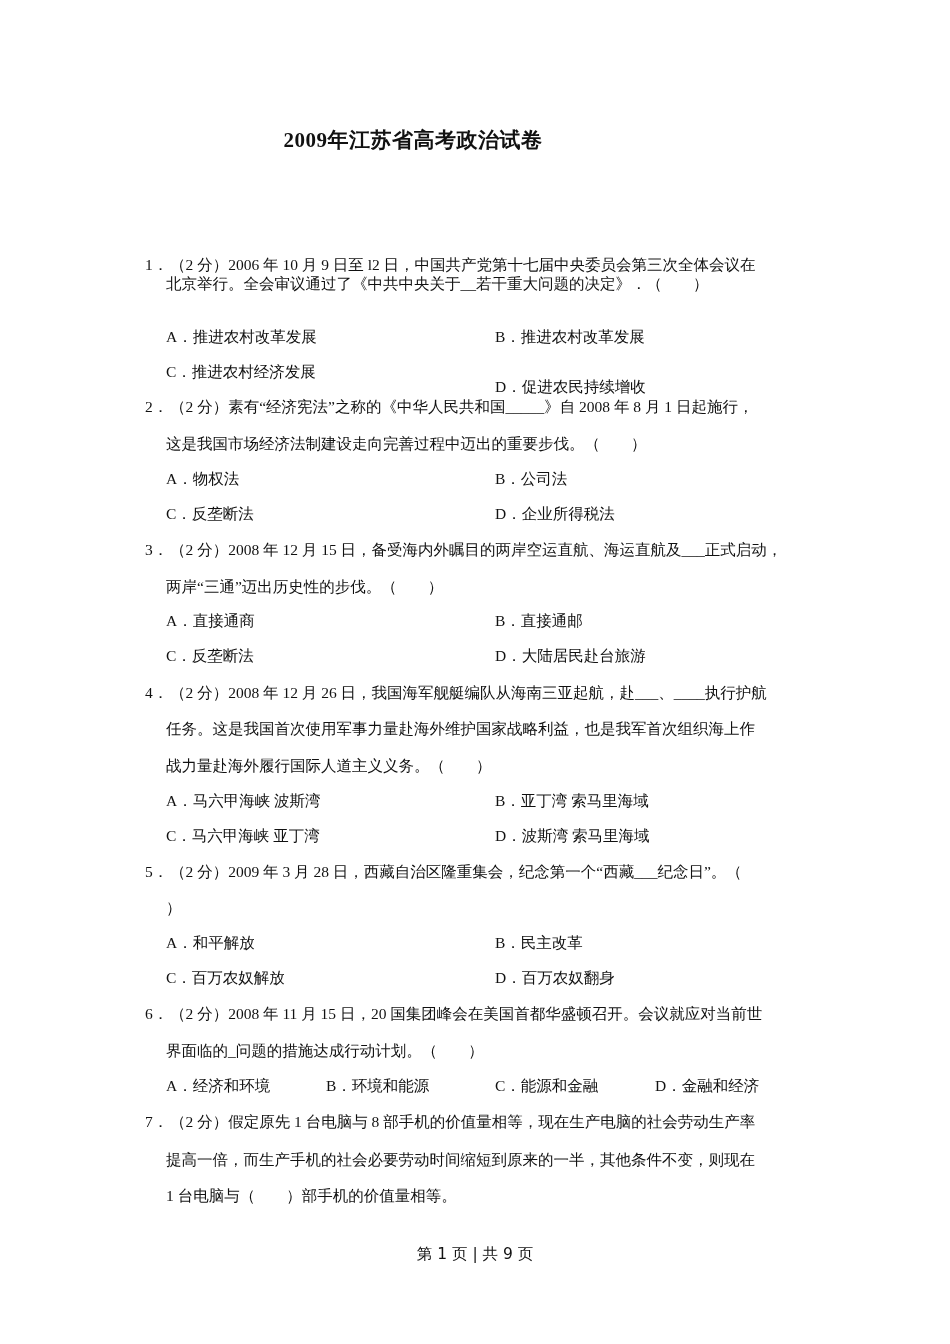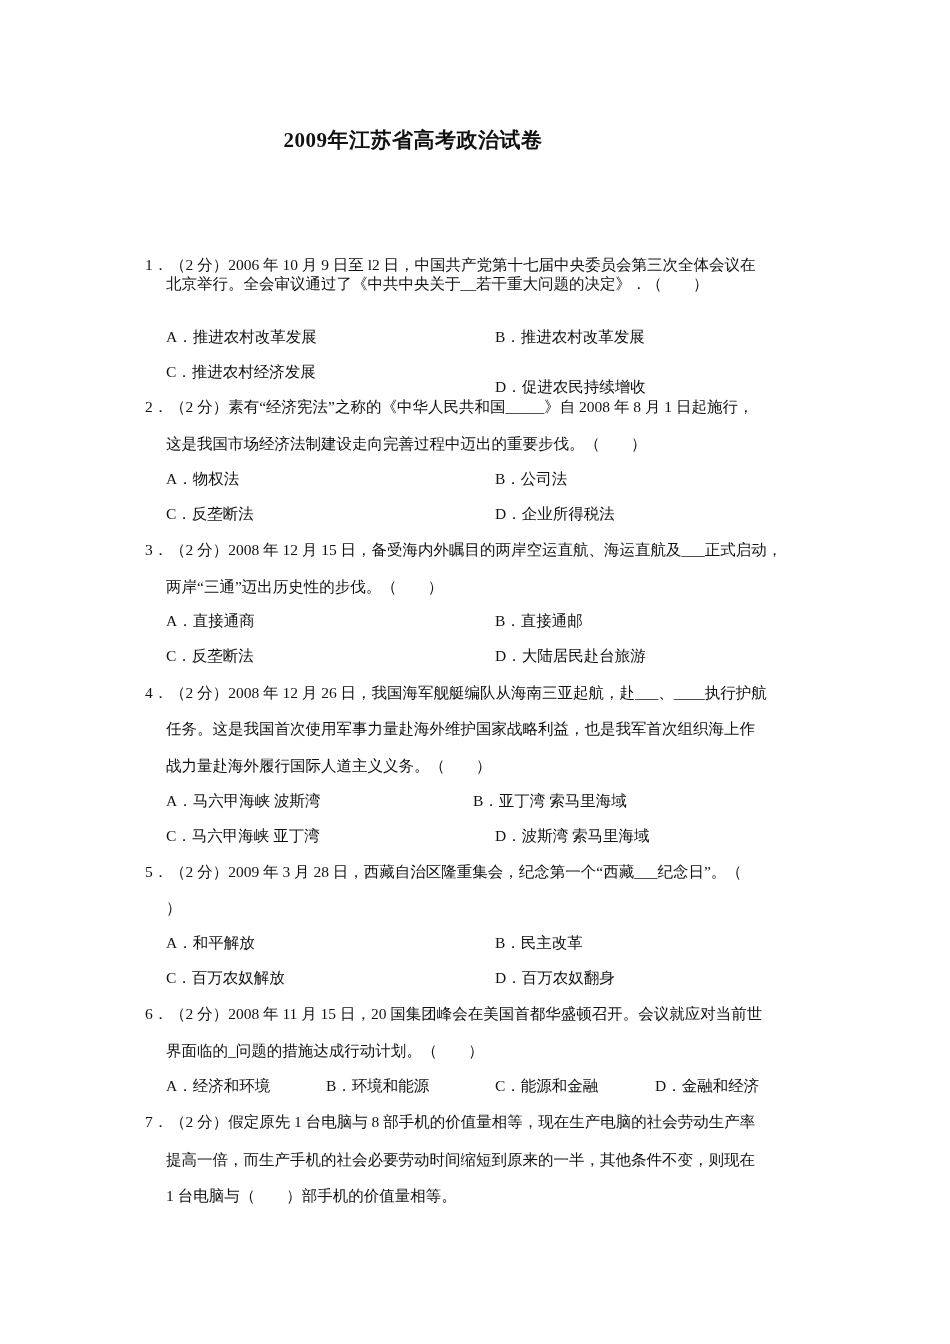--- a/index.html
+++ b/index.html
@@ -49,21 +49,21 @@
     <span class="line" style="top:646px;left:166px;">C．反垄断法</span>
     <span class="line" style="top:646px;left:495px;">D．大陆居民赴台旅游</span>
   </div>
 
   <div>
     <span class="line" style="top:683px;left:145px;">4．</span>
     <span class="line" style="top:683px;left:170px;">（2 分）2008 年 12 月 26 日，我国海军舰艇编队从海南三亚起航，赴___、____执行护航</span>
     <span class="line" style="top:719px;left:166px;">任务。这是我国首次使用军事力量赴海外维护国家战略利益，也是我军首次组织海上作</span>
     <span class="line" style="top:756px;left:166px;">战力量赴海外履行国际人道主义义务。（　　）</span>
     <span class="line" style="top:791px;left:166px;">A．马六甲海峡  波斯湾</span>
-    <span class="line" style="top:791px;left:473px;">B．亚丁湾  索马里海域</span>
+    <span class="line" style="top:791px;left:495px;">B．亚丁湾  索马里海域</span>
     <span class="line" style="top:826px;left:166px;">C．马六甲海峡  亚丁湾</span>
     <span class="line" style="top:826px;left:495px;">D．波斯湾  索马里海域</span>
   </div>
 
   <div>
     <span class="line" style="top:862px;left:145px;">5．</span>
     <span class="line" style="top:862px;left:170px;">（2 分）2009 年 3 月 28 日，西藏自治区隆重集会，纪念第一个“西藏___纪念日”。（</span>
     <span class="line" style="top:898px;left:166px;">）</span>
     <span class="line" style="top:933px;left:166px;">A．和平解放</span>
     <span class="line" style="top:933px;left:495px;">B．民主改革</span>
@@ -81,13 +81,14 @@
     <span class="line" style="top:1076px;left:655px;">D．金融和经济</span>
   </div>
 
   <div>
     <span class="line" style="top:1112px;left:145px;">7．</span>
     <span class="line" style="top:1112px;left:170px;">（2 分）假定原先 1 台电脑与 8 部手机的价值量相等，现在生产电脑的社会劳动生产率</span>
     <span class="line" style="top:1150px;left:166px;">提高一倍，而生产手机的社会必要劳动时间缩短到原来的一半，其他条件不变，则现在</span>
     <span class="line" style="top:1186px;left:166px;">1 台电脑与（　　）部手机的价值量相等。</span>
   </div>
 
+  <div class="footer">第 1 页 | 共 9 页</div>
 </div>
 
 </body></html>

